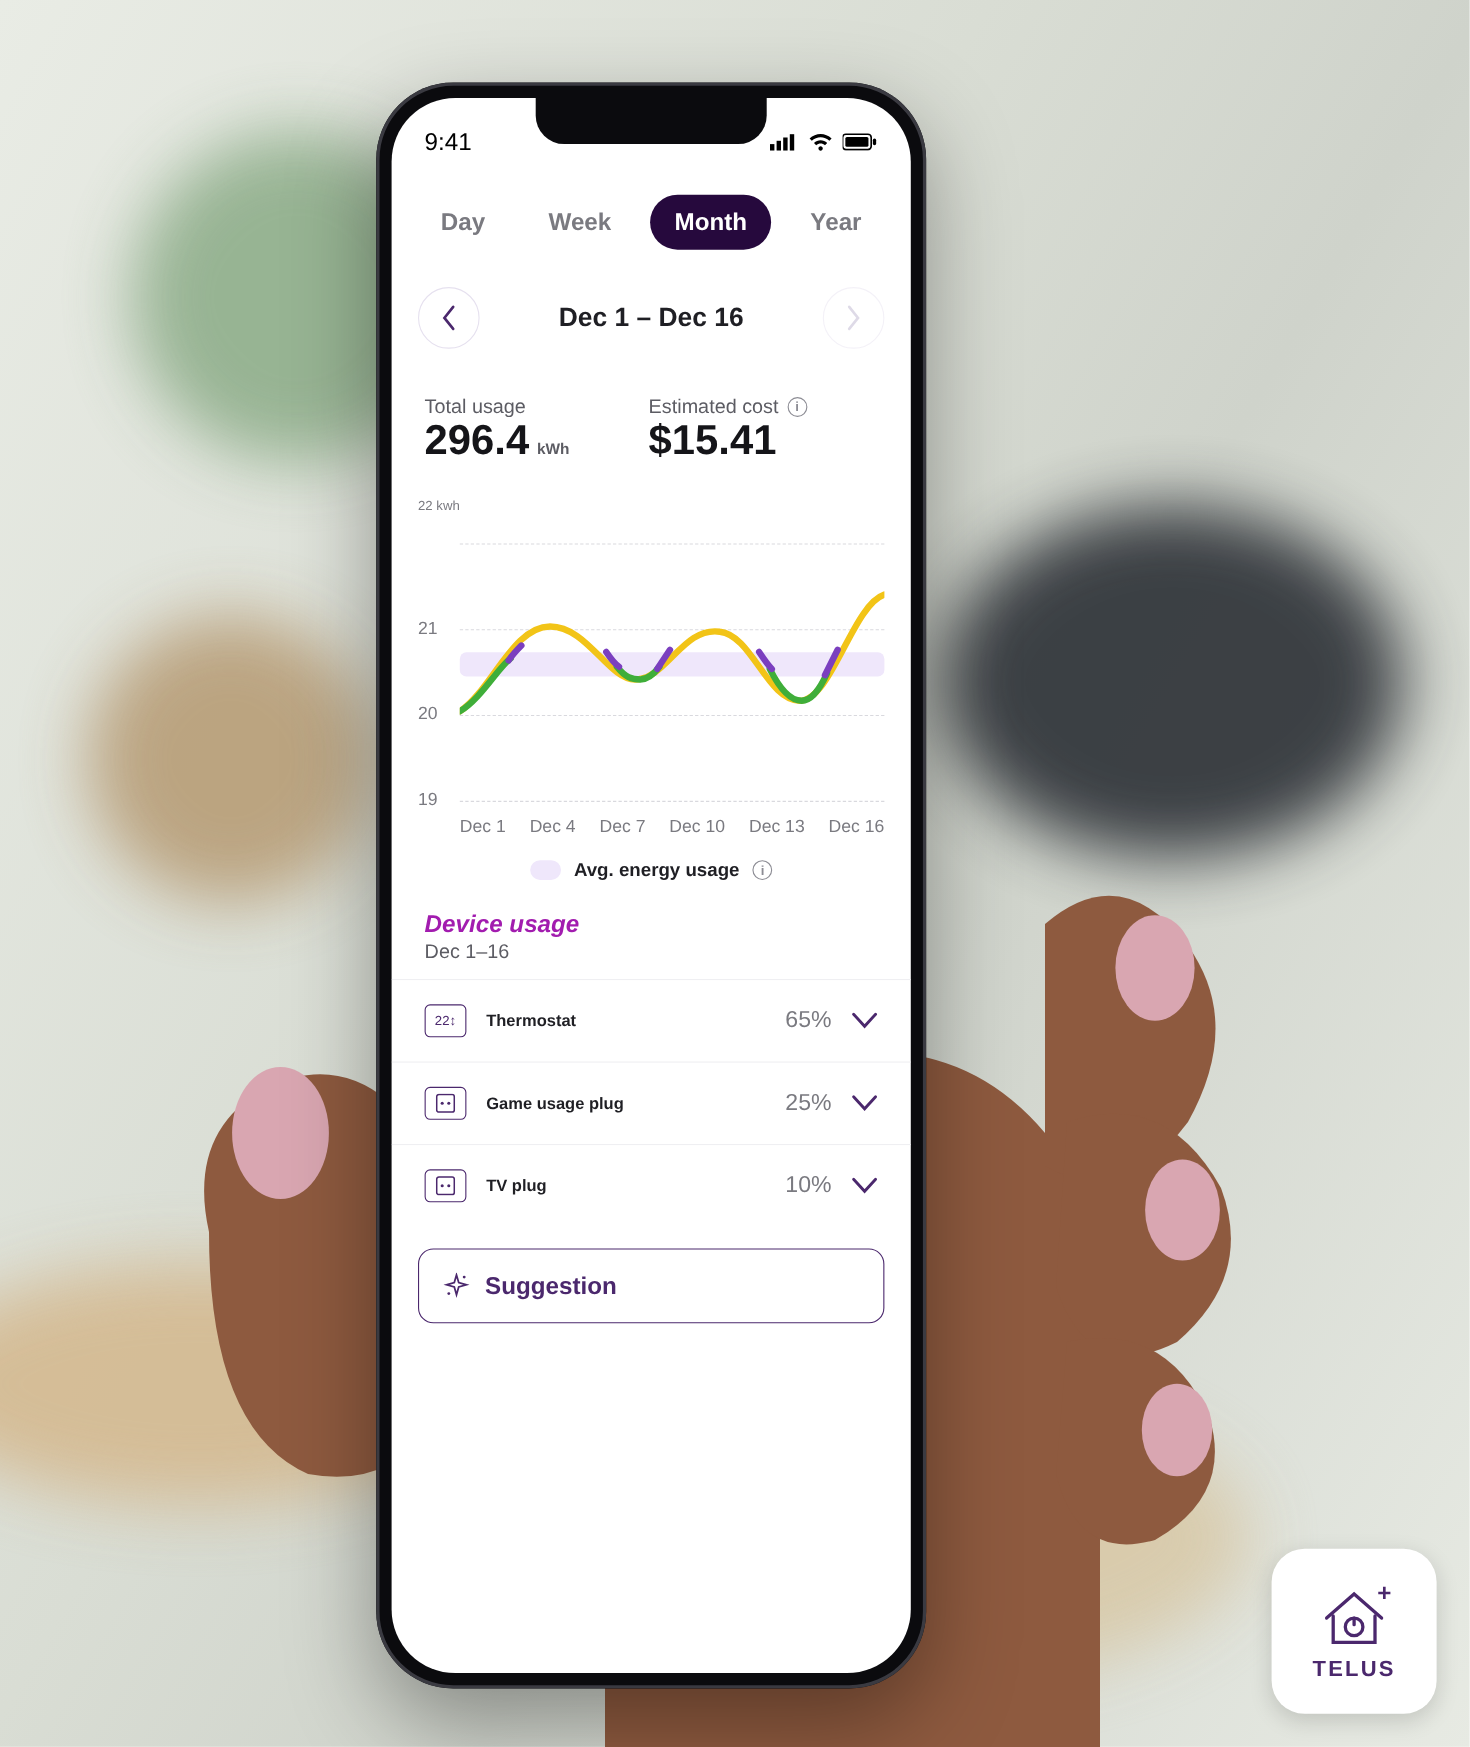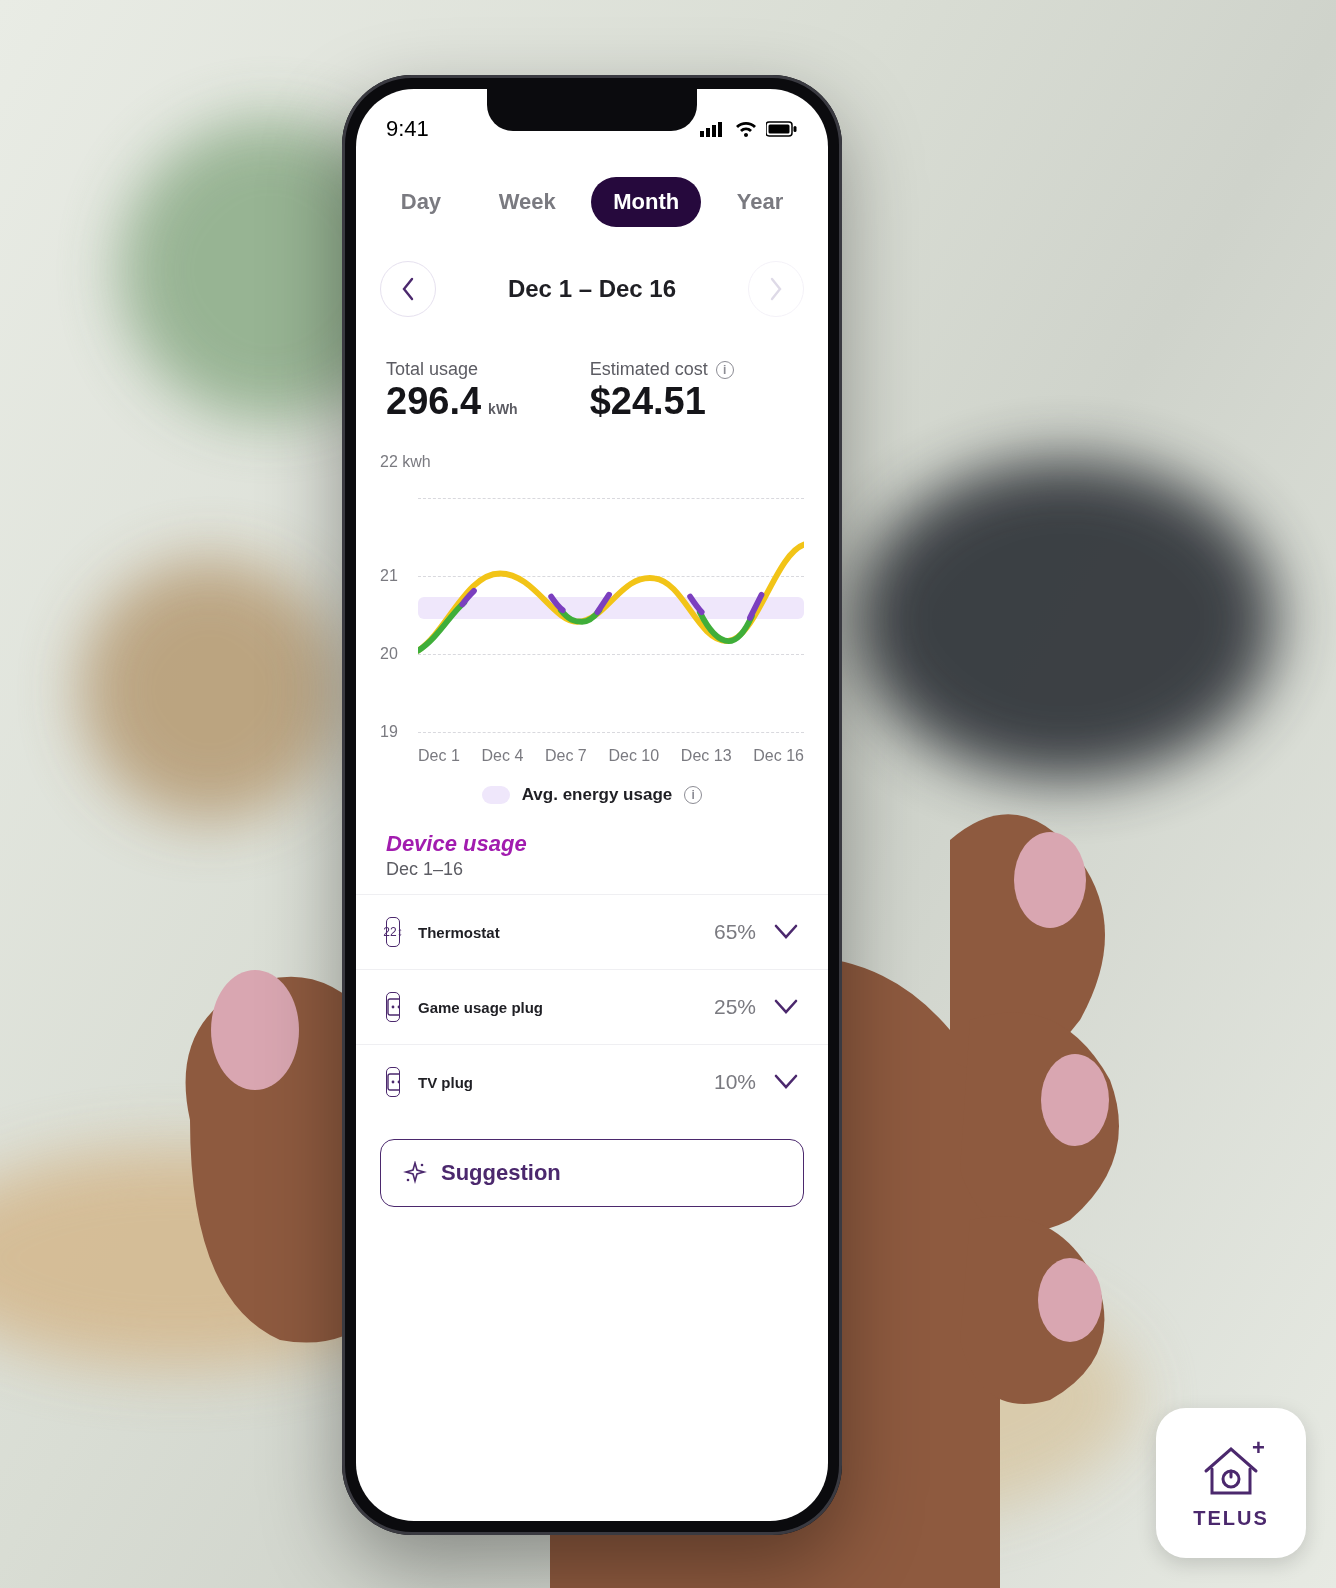--- a/index.html
+++ b/index.html
@@ -42,37 +42,37 @@
   .date-range { font-size:24px; font-weight:700; color:#1f1f24; }
 
   
   .stats { display:flex; gap:72px; padding:18px 30px 10px;}
   .stat-label { display:flex; align-items:center; gap:8px; font-size:18px; color:#5c5c63; }
   .stat-value { font-size:38px; font-weight:800; color:#151519; display:flex; align-items:baseline; gap:7px;}
   .unit{font-size:14px; font-weight:700; color:#5c5c63;}
 
   
   .chart-area{padding:20px 24px 0;}
-  .ylabel{font-size:16px;color:#7a7a80;}
+  .ylabel{font-size:12px;color:#7a7a80;}
   .chart-wrap{position:relative; height:260px; margin-top:6px;}
   .grid-line{position:absolute;left:38px;right:0;border-top:1px dashed #d9d9de;}
   .ytick{position:absolute;left:0;font-size:16px;color:#7a7a80;transform:translateY(-50%);}
   .avg-band{position:absolute;left:38px;right:0;height:22px;background:#efe7fb;border-radius:6px;}
   svg.series{position:absolute;left:38px;right:0;top:0;bottom:0;}
   .xticks{display:flex;justify-content:space-between;padding-left:38px;margin-top:10px;}
   .xtick{font-size:16px;color:#7a7a80;}
   .legend{display:flex;justify-content:center;align-items:center;gap:12px;margin:20px 0 6px;font-size:17px;font-weight:700;color:#1f1f24;}
   .legend .swatch{width:28px;height:18px;background:#efe7fb;border-radius:10px;}
   .info-icon{width:18px;height:18px;border:1.4px solid #8c8c94;border-radius:50%;display:inline-flex;align-items:center;justify-content:center;font-size:12px;color:#8c8c94;font-weight:700;}
 
   
   .section-title{padding:20px 30px 0;font-size:22px;font-weight:800;color:#a21caf;font-style:italic;}
   .section-sub{padding:2px 30px 14px;font-size:18px;color:#5c5c63;}
   .device-row{display:flex;align-items:center;gap:18px;padding:22px 30px;border-top:1px solid #efeff2; cursor:pointer;}
-  .dev-icon{width:14px;height:30px;border:1.5px solid #4b286d;border-radius:5px;display:flex;align-items:center;justify-content:center;color:#4b286d;font-size:12px;}
+  .dev-icon{width:38px;height:30px;border:1.5px solid #4b286d;border-radius:5px;display:flex;align-items:center;justify-content:center;color:#4b286d;font-size:12px;}
   .dev-name{flex:1;font-size:15px;font-weight:700;color:#1f1f24;}
   .dev-pct{font-size:21px;color:#7a7a80;}
   .chev{color:#4b286d;}
 
   .suggestion{margin:20px 24px 0;border:1.5px solid #4b286d;border-radius:14px;padding:20px 22px;display:flex;align-items:center;gap:14px;color:#4b286d;font-size:22px;font-weight:700;}
 
   
   .hand{position:absolute; left:120px; top:700px; width:1060px; height:900px; pointer-events:none;}
   .skin{fill:#8e5a3f;}
   .nail{fill:#d9a6b1;}
@@ -160,21 +160,21 @@
           <span>296.4</span>
           <span class="unit">kWh</span>
         </div>
       </div>
       <div>
         <div class="stat-label">
           <span>Estimated cost</span>
           <span class="info-icon">i</span>
         </div>
         <div class="stat-value">
-            <span>$24.51</span>
+            <span>$15.41</span>
           </div>
       </div>
     </div>
 
     <div class="chart-area">
       <div class="ylabel">22 kwh</div>
       <div class="chart-wrap">
         <div class="grid-line" style="top:8%"></div>
         <div class="ytick" style="top:38%">21</div>
         <div class="grid-line" style="top:38%"></div>

